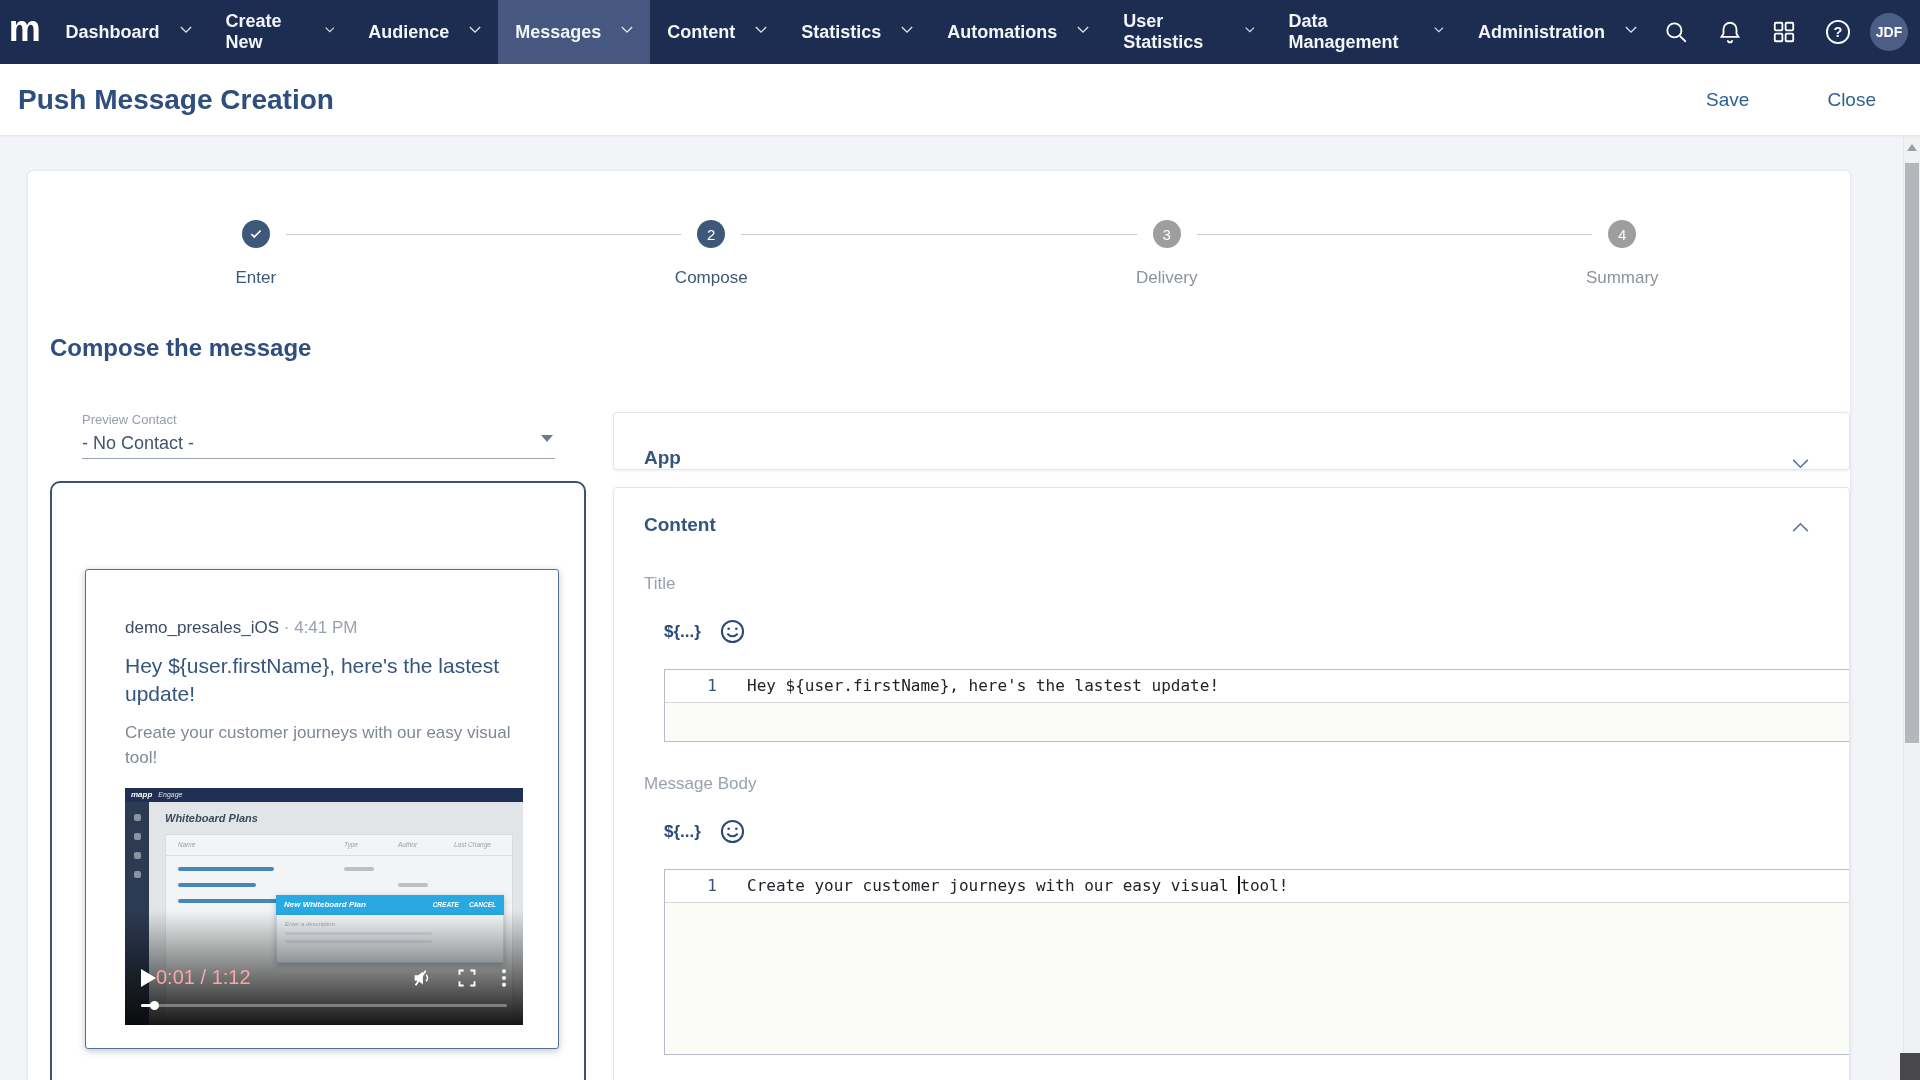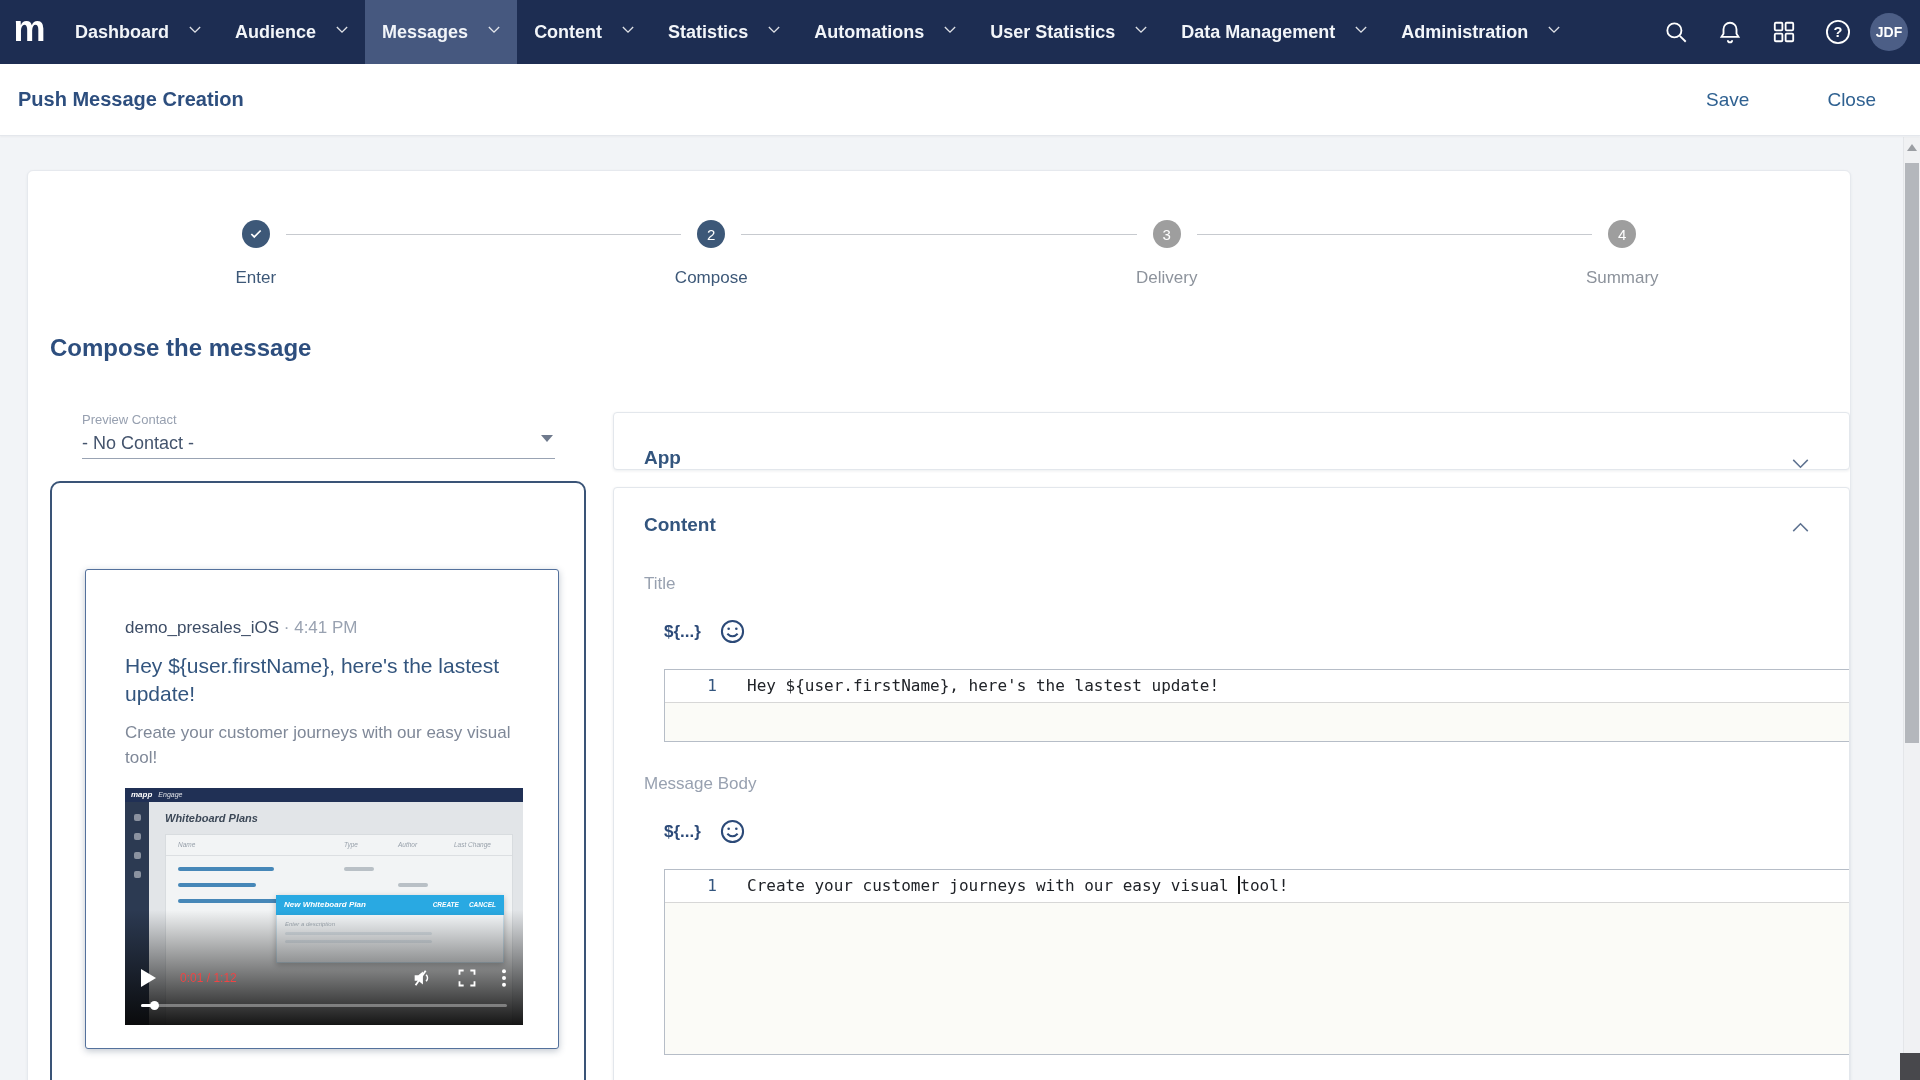--- a/index.html
+++ b/index.html
@@ -16,21 +16,21 @@
   .nav-item svg { margin-top:-4px; opacity:.85; }
   .nav-right { margin-left:auto; display:flex; align-items:center; gap:10px; padding-right:12px; }
   .icon-btn { width:44px; height:44px; display:flex; align-items:center; justify-content:center; cursor:pointer; }
   .avatar { width:38px; height:38px; border-radius:50%; background:#4c5e86; display:flex;
             align-items:center; justify-content:center; font-size:14px; font-weight:700; cursor:pointer; }
 
   
   .titlebar { height:72px; background:#fff; display:flex; align-items:center;
               padding:0 44px 0 18px; border-bottom:1px solid #e4e7ec;
               box-shadow:0 1px 2px rgba(0,0,0,.04); position:relative; z-index:2; }
-  .page-title { font-size:20px; font-weight:600; color:#2d4e7e; }
+  .page-title { font-size:28px; font-weight:600; color:#2d4e7e; }
   .titlebar-actions { margin-left:auto; display:flex; gap:78px; }
   .link-btn { font-size:19px; color:#2f6191; cursor:pointer; }
 
   
   .page { position:relative; height:944px; overflow:hidden; }
   .main-card { position:absolute; left:27px; top:34px; width:1824px; height:1150px;
                background:#fff; border:1px solid #e6e9ee; border-radius:6px;
                box-shadow:0 1px 3px rgba(30,50,80,.06); overflow:hidden; }
 
   
@@ -92,21 +92,21 @@
   .modal-body { height:48px; background:#f8fbfd; border:1px solid #cfe4f0; border-top:none; padding:6px 8px; }
   .modal-ph { font-size:6px; color:#a8b2bb; }
   .modal-line { margin-top:5px; height:3px; width:70%; background:#e1e9ef; border-radius:2px; }
 
   .video-shade { position:absolute; left:0; right:0; bottom:0; height:115px;
                  background:linear-gradient(to bottom, rgba(0,0,0,0), rgba(8,8,8,.94)); }
   .video-controls { position:absolute; left:0; right:0; bottom:34px; height:26px;
                     display:flex; align-items:center; padding:0 16px; }
   .play-btn { width:0; height:0; border-top:9px solid transparent; border-bottom:9px solid transparent;
               border-left:15px solid #fff; cursor:pointer; }
-  .video-time { margin-left:24px; font-size:12px; color:#ef4444; }
+  .video-time { font-size:20px; color:#fca5a5; }
   .vc-right { margin-left:auto; display:flex; align-items:center; gap:24px; }
   .vc-right svg { cursor:pointer; }
   .progress { position:absolute; left:16px; right:16px; bottom:18px; height:3px;
               background:rgba(255,255,255,.35); border-radius:2px; cursor:pointer; }
   .progress-fill { width:14px; height:3px; background:#fff; border-radius:2px; }
   .progress-knob { position:absolute; left:9px; top:-3px; width:9px; height:9px; background:#fff; border-radius:50%; }
 
   
   .panel { background:#fff; border:1px solid #e3e7ec; border-radius:4px; box-shadow:0 1px 3px rgba(30,50,80,.09); }
   .app-panel { height:58px; display:flex; align-items:flex-end; padding:0 40px 0 30px; cursor:pointer; }
@@ -140,20 +140,26 @@
   .sb-corner { position:absolute; bottom:0; right:0; width:20px; height:27px; background:#48484c; }
 </style>
 </head>
 <body>
 
 <nav class="navbar">
   <div class="logo">m</div>
 
   <div class="nav-item">
     <span>Dashboard</span>
+    <svg width="12" height="8" viewBox="0 0 14 9">
+        <polyline points="1,1 7,7 13,1" fill="none" stroke="#fff" stroke-width="1.6"></polyline>
+      </svg>
+  </div>
+  <div class="nav-item">
+    <span>Create New</span>
     <svg width="12" height="8" viewBox="0 0 14 9">
         <polyline points="1,1 7,7 13,1" fill="none" stroke="#fff" stroke-width="1.6"></polyline>
       </svg>
   </div>
   <div class="nav-item">
     <span>Audience</span>
     <svg width="12" height="8" viewBox="0 0 14 9">
         <polyline points="1,1 7,7 13,1" fill="none" stroke="#fff" stroke-width="1.6"></polyline>
       </svg>
   </div>

